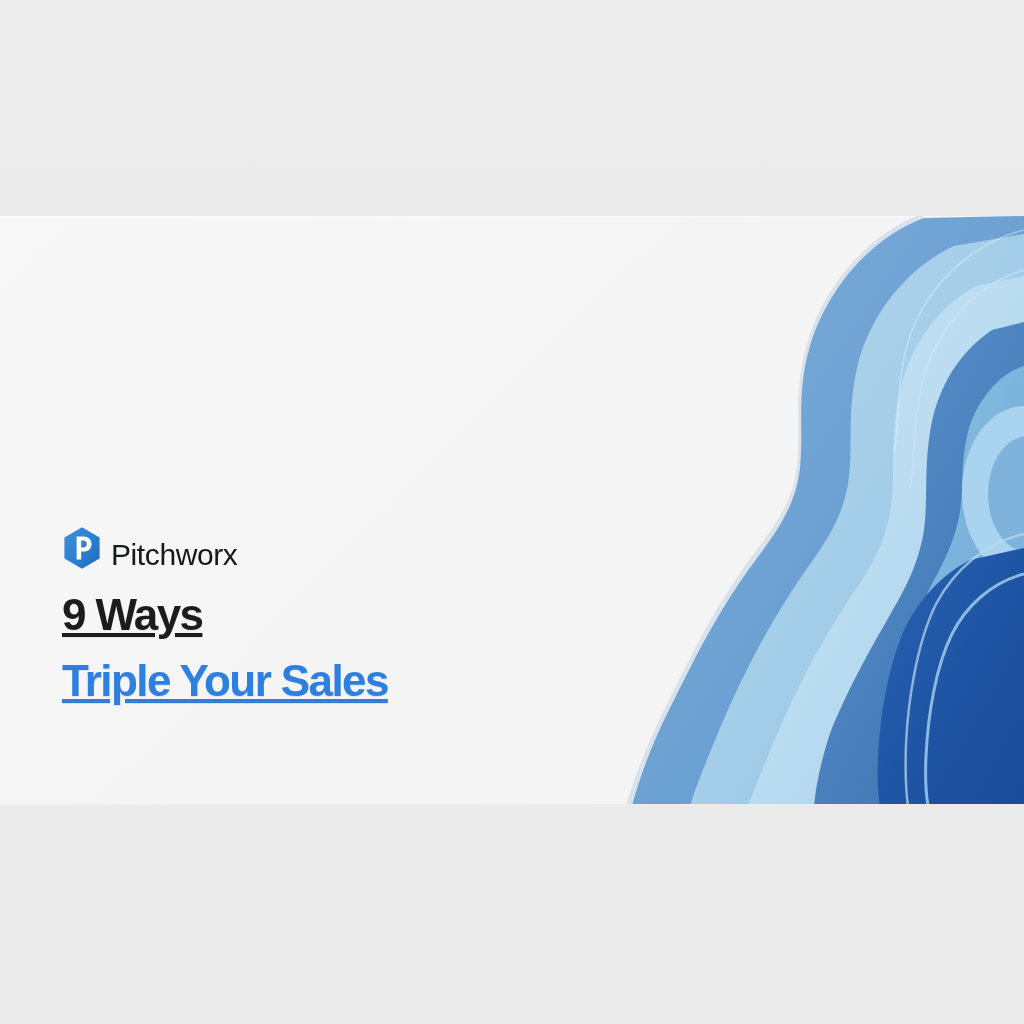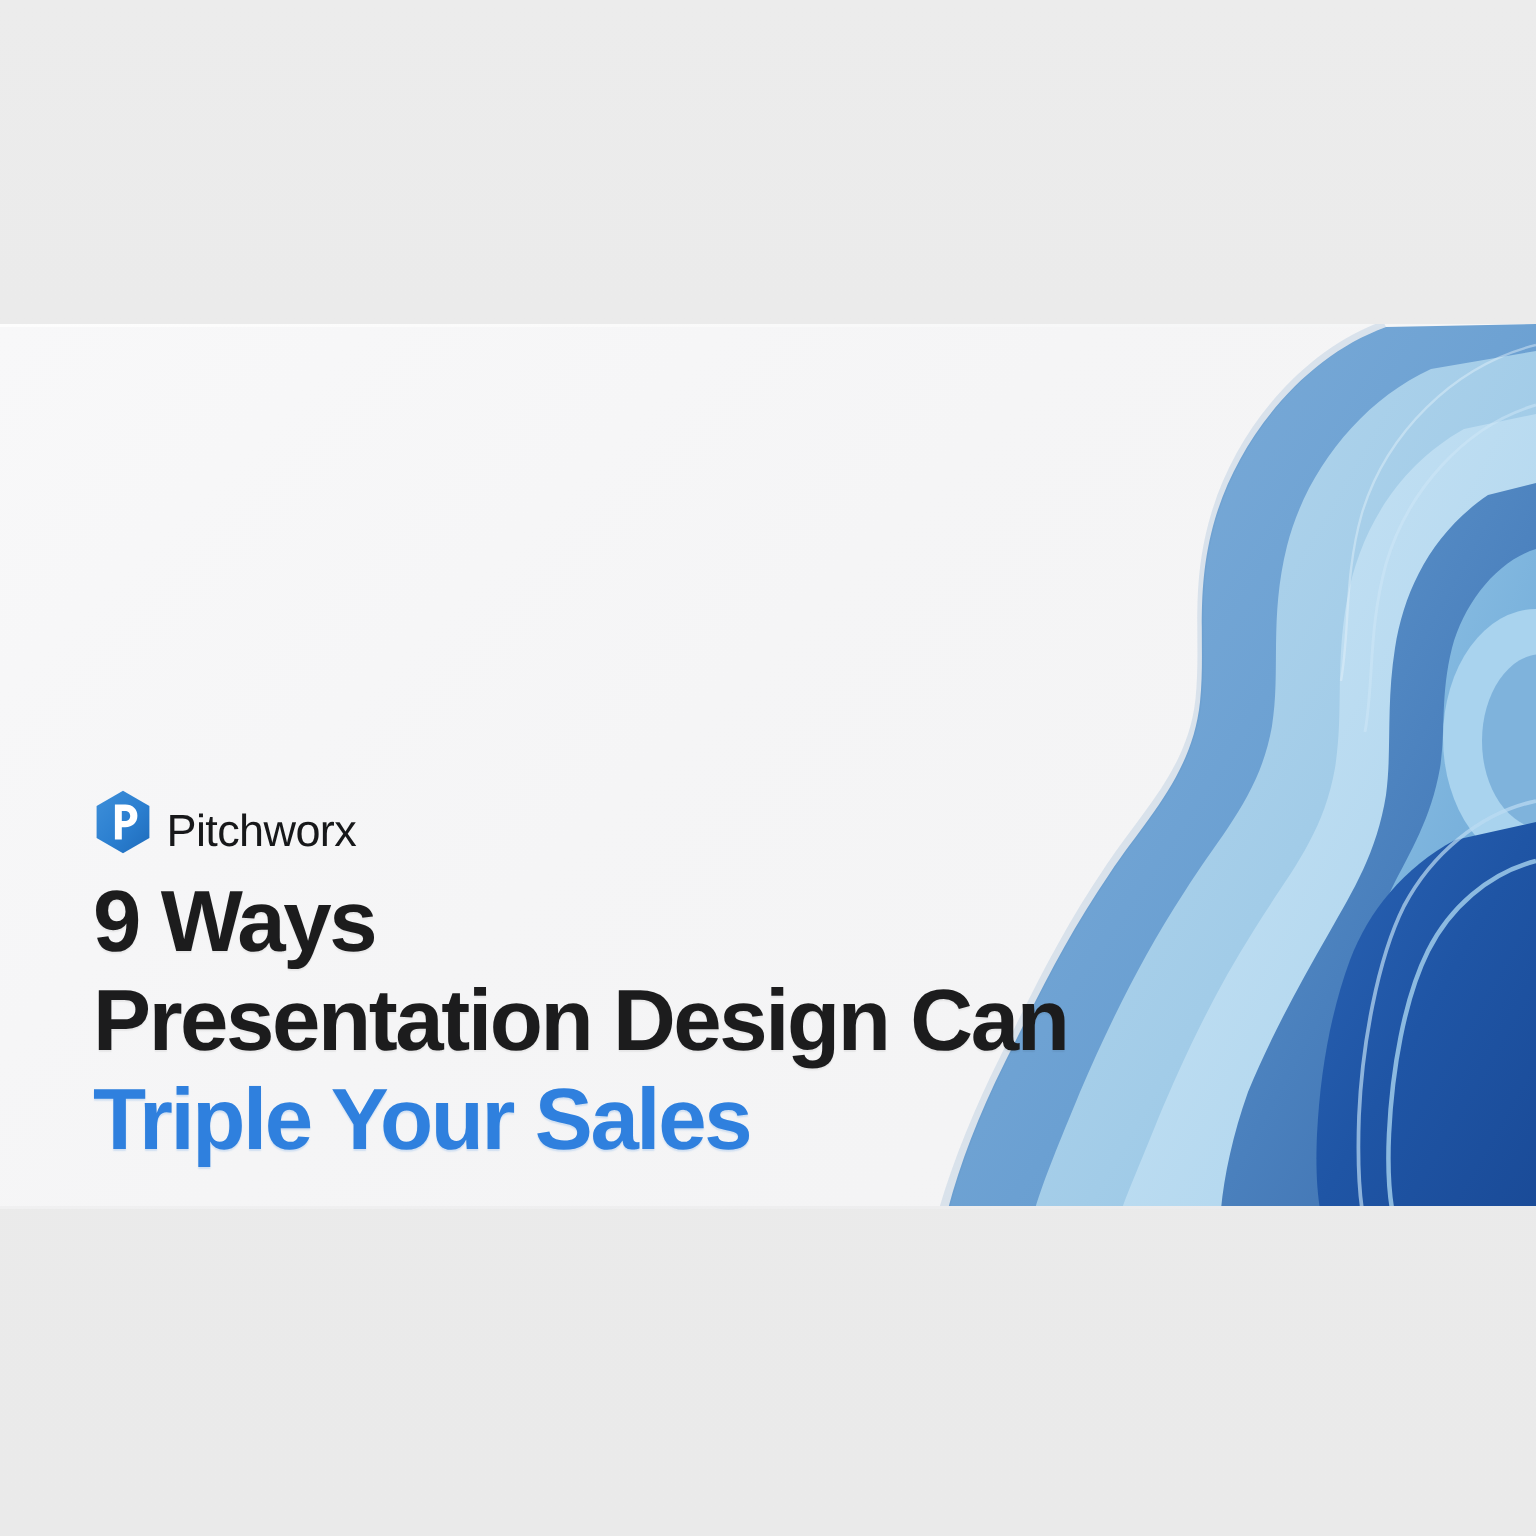--- a/index.html
+++ b/index.html
@@ -82,26 +82,27 @@
   
   .headline {
     position: absolute;
     left: 62px;
     top: 366px;
     width: 740px;
   }
   .headline-line {
     font-family: "Liberation Sans", sans-serif;
     font-weight: bold;
-    font-size: 58px;
+    font-size: 44px;
     line-height: 66px;
     letter-spacing: -1.6px;
     color: #1c1c1d;
     white-space: nowrap;
     text-shadow: 0 1px 1px rgba(0,0,0,0.06);
+    text-decoration: underline;
   }
   .headline-line.accent {
     color: #2f80de;
     text-shadow: 0 1px 1px rgba(47,128,222,0.18);
   }
 </style>
 </head>
 <body>
 
 <div id="stage">
@@ -252,20 +253,19 @@
                    C29.6 22.4 26.4 25.5 21.6 25.5 L19.2 25.5 L19.2 33.6 Z
                    M19.2 14.6 L19.2 21.4 L21.2 21.4 C23.4 21.4 24.8 20.1 24.8 18
                    C24.8 15.9 23.4 14.6 21.2 14.6 Z" fill="#ffffff"></path>
         </svg>
       </span>
       <span class="logo-wordmark">Pitchworx</span>
     </div>
 
     <div class="headline">
       <div class="headline-line">9 Ways</div>
-      <div class="headline-line">Presentation Design Can</div>
       <div class="headline-line accent">Triple Your Sales</div>
     </div>
 
     <div class="card-bottomline"></div>
   </div>
 
 </div>
 
 </body></html>

